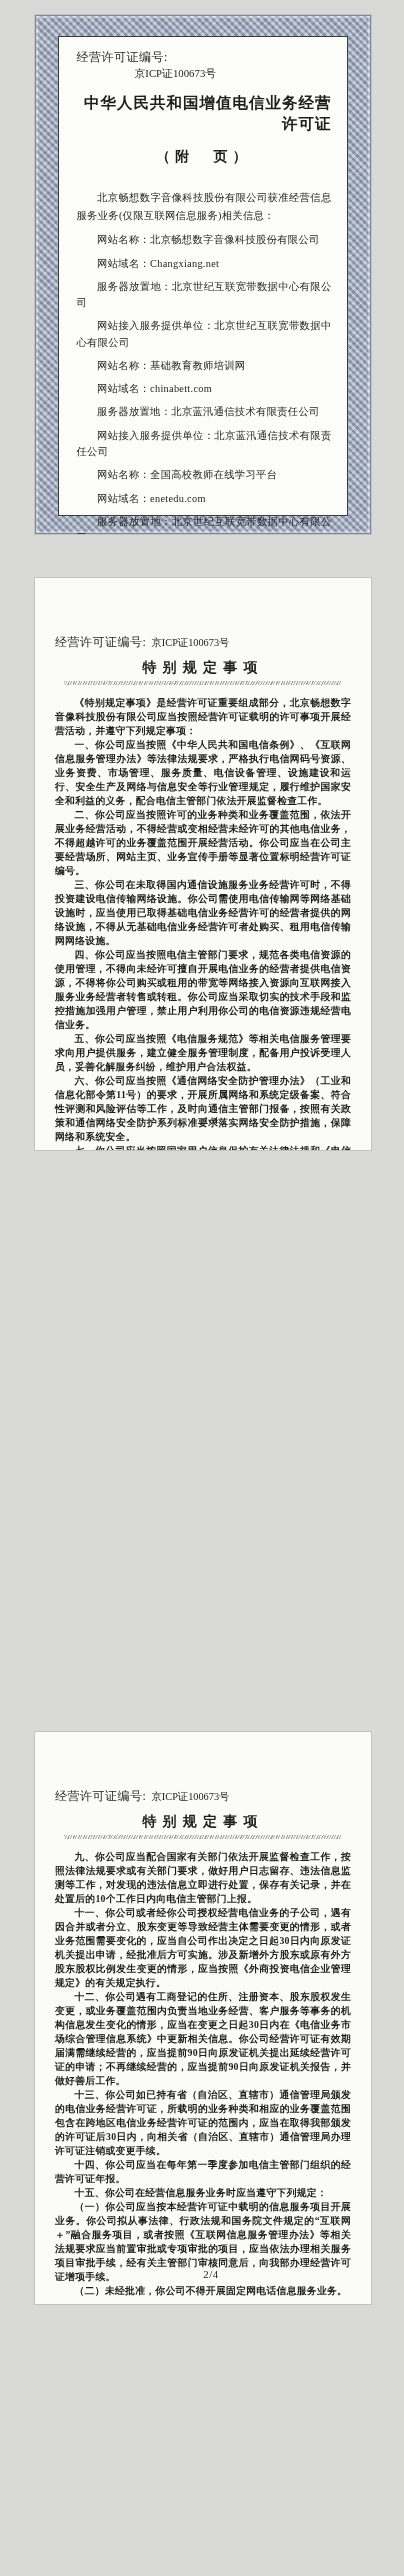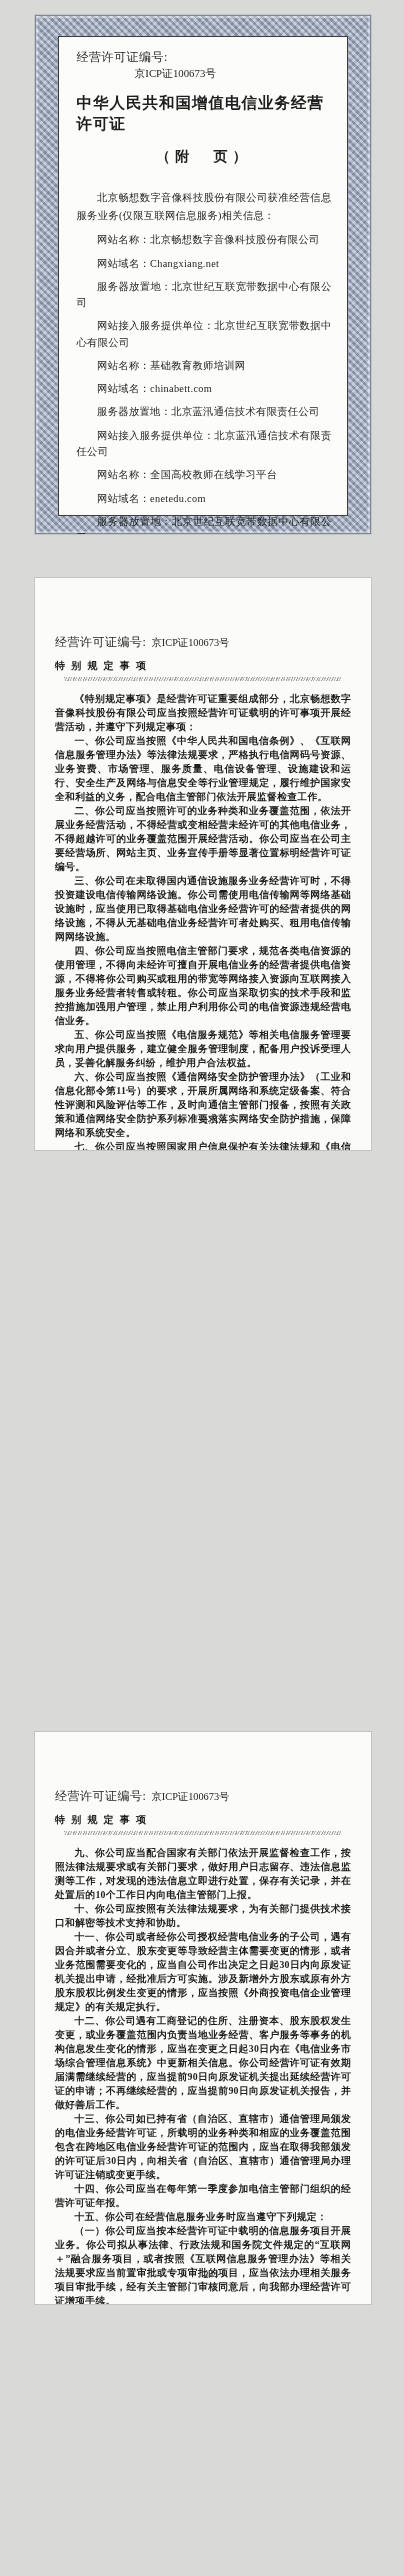--- a/index.html
+++ b/index.html
@@ -22,29 +22,29 @@
       #a9b2c2;
     padding:20.6px 23px 18.5px;
     box-shadow:inset 0 0 0 1px #7d889c, inset 0 0 0 3.1px rgba(255,255,255,.35);
   }
   .cert-inner{
     background:#fcfcfa;border:1px solid #3c3c3c;height:100%;
     box-sizing:border-box;padding:12.4px 15.5px 5.2px 17.5px;position:relative;
   }
   .cert-no-label{font-size:12px;letter-spacing:0.5px;}
   .cert-no-value{font-size:10.8px;margin-left:58px;margin-top:1px;}
-  .cert-title{font-size:15.5px;font-weight:bold;text-align:left;letter-spacing:1px;margin-top:11.3px;}
+  .cert-title{font-size:15.5px;font-weight:bold;text-align:right;letter-spacing:1px;margin-top:11.3px;}
   .cert-subtitle{font-size:14px;font-weight:bold;text-align:center;letter-spacing:5.2px;margin-top:13px;}
   .cert-intro{font-size:10.3px;line-height:18.5px;text-indent:2em;margin-top:23px;text-align:justify;letter-spacing:0.3px;}
   .entry{font-size:10.3px;line-height:16.5px;text-indent:2em;margin:6.7px 0 0;text-align:justify;letter-spacing:0.3px;}
   
   .pagep{height:574px;padding:0 20px;box-sizing:border-box;position:relative;}
   .phead{margin-top:56px;font-size:12px;letter-spacing:0.5px;}
   .phead .pno{font-size:10.3px;margin-left:5.2px;letter-spacing:0;}
-  .ptitle{font-size:10px;font-weight:bold;letter-spacing:6.2px;margin-top:8.2px;}
+  .ptitle{font-size:14px;font-weight:bold;text-align:center;letter-spacing:6.2px;margin-top:8.2px;}
   .divider{height:3.6px;width:94%;margin:4.1px auto 0;
     background:repeating-linear-gradient(115deg,#8f8f8f 0 1px,#e9e9e6 1px 2.1px,#ababab 2.1px 3.1px,#f3f3f0 3.1px 4.6px);
     opacity:.85;}
   .pbody{margin-top:11.3px;}
   .pbody p{font-size:9.8px;line-height:14px;margin:0;text-align:justify;text-indent:2em;letter-spacing:0.3px;font-weight:bold;}
   .pfoot{position:absolute;left:16px;right:0;bottom:24px;text-align:center;font-size:10.8px;letter-spacing:0.5px;}
 </style>
 </head>
 <body>
 
@@ -88,21 +88,20 @@
   </div>
   <div class="pfoot">1/4</div>
 </div>
 
 <div class="page pagep" id="prov2" style="top:1157px;">
   <div class="phead"><span>经营许可证编号:</span><span class="pno">京ICP证100673号</span></div>
   <div class="ptitle">特别规定事项</div>
   <div class="divider"></div>
   <div class="pbody">
     <p>九、你公司应当配合国家有关部门依法开展监督检查工作，按照法律法规要求或有关部门要求，做好用户日志留存、违法信息监测等工作，对发现的违法信息立即进行处置，保存有关记录，并在处置后的10个工作日内向电信主管部门上报。</p>
-    <p>十、你公司应按照有关法律法规要求，为有关部门提供技术接口和解密等技术支持和协助。</p>
     <p>十一、你公司或者经你公司授权经营电信业务的子公司，遇有因合并或者分立、股东变更等导致经营主体需要变更的情形，或者业务范围需要变化的，应当自公司作出决定之日起30日内向原发证机关提出申请，经批准后方可实施。涉及新增外方股东或原有外方股东股权比例发生变更的情形，应当按照《外商投资电信企业管理规定》的有关规定执行。</p>
     <p>十二、你公司遇有工商登记的住所、注册资本、股东股权发生变更，或业务覆盖范围内负责当地业务经营、客户服务等事务的机构信息发生变化的情形，应当在变更之日起30日内在《电信业务市场综合管理信息系统》中更新相关信息。你公司经营许可证有效期届满需继续经营的，应当提前90日向原发证机关提出延续经营许可证的申请；不再继续经营的，应当提前90日向原发证机关报告，并做好善后工作。</p>
     <p>十三、你公司如已持有省（自治区、直辖市）通信管理局颁发的电信业务经营许可证，所载明的业务种类和相应的业务覆盖范围包含在跨地区电信业务经营许可证的范围内，应当在取得我部颁发的许可证后30日内，向相关省（自治区、直辖市）通信管理局办理许可证注销或变更手续。</p>
     <p>十四、你公司应当在每年第一季度参加电信主管部门组织的经营许可证年报。</p>
     <p>十五、你公司在经营信息服务业务时应当遵守下列规定：</p>
     <p>（一）你公司应当按本经营许可证中载明的信息服务项目开展业务。你公司拟从事法律、行政法规和国务院文件规定的“互联网＋”融合服务项目，或者按照《互联网信息服务管理办法》等相关法规要求应当前置审批或专项审批的项目，应当依法办理相关服务项目审批手续，经有关主管部门审核同意后，向我部办理经营许可证增项手续。</p>
     <p>（二）未经批准，你公司不得开展固定网电话信息服务业务。</p>
 
   </div>
   <div class="pfoot">2/4</div>

